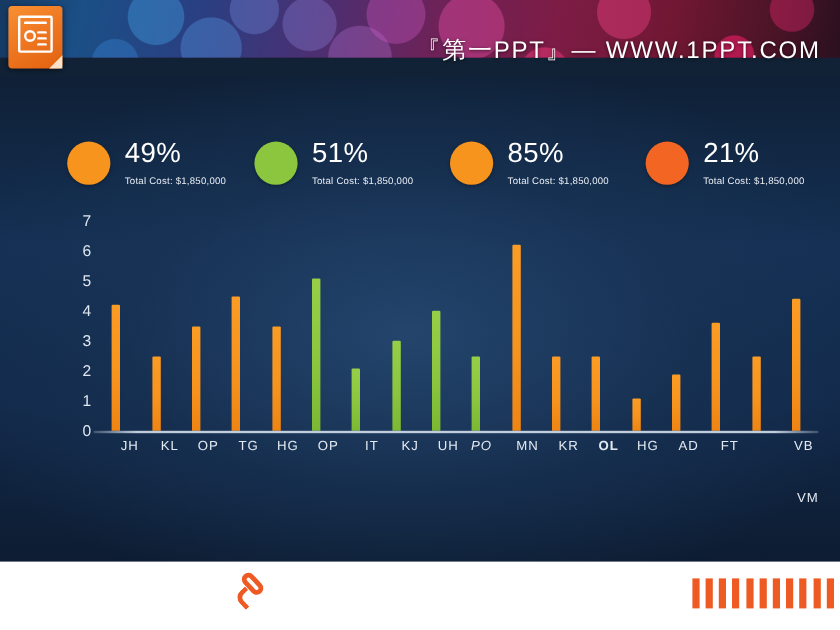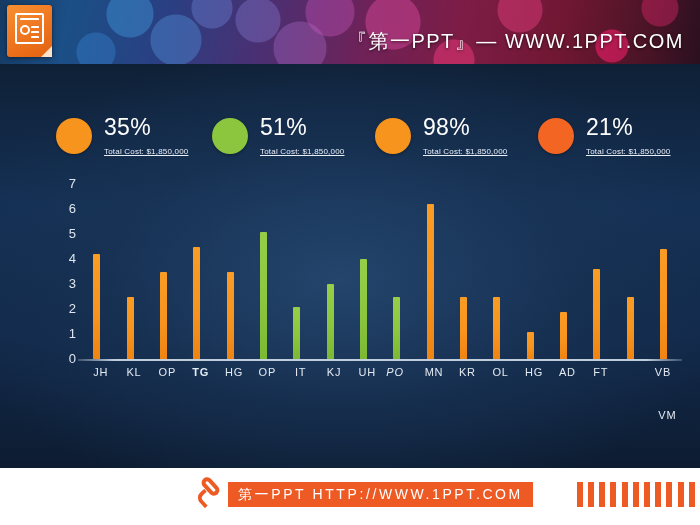--- a/index.html
+++ b/index.html
@@ -5,21 +5,21 @@
   * { margin:0; padding:0; box-sizing:border-box; }
   html,body { width:700px; height:525px; overflow:hidden; }
   body {
     font-family:"Liberation Sans", sans-serif;
     background:#112236;
   }
   .slide { position:relative; width:700px; height:525px; overflow:hidden; }
 
   
   .header {
-    position:absolute; left:0; top:0; width:700px; height:64px;
+    position:absolute; left:0; top:0; width:700px; height:48px;
     background:
       radial-gradient(circle at 612px 46px, rgba(255,30,110,.55) 0 16px, rgba(255,30,110,0) 17px),
       radial-gradient(circle at 520px 10px, rgba(255,70,140,.38) 0 22px, rgba(255,70,140,0) 23px),
       radial-gradient(circle at 660px 8px, rgba(255,40,120,.35) 0 18px, rgba(255,40,120,0) 19px),
       radial-gradient(circle at 454px 60px, rgba(255,60,130,.45) 0 20px, rgba(255,60,130,0) 21px),
       radial-gradient(circle at 393px 22px, rgba(236,80,170,.40) 0 27px, rgba(236,80,170,0) 28px),
       radial-gradient(circle at 330px 12px, rgba(210,90,200,.35) 0 24px, rgba(210,90,200,0) 25px),
       radial-gradient(circle at 300px 48px, rgba(190,120,220,.30) 0 26px, rgba(190,120,220,0) 27px),
       radial-gradient(circle at 258px 20px, rgba(150,140,230,.30) 0 22px, rgba(150,140,230,0) 23px),
       radial-gradient(circle at 212px 8px, rgba(120,150,235,.32) 0 20px, rgba(120,150,235,0) 21px),
@@ -78,21 +78,20 @@
     box-shadow:0 1px 3px rgba(0,0,0,.35);
   }
   .legend-text { position:absolute; left:48px; top:0; }
   .pct {
     color:#fff; font-size:23px; line-height:26px; font-weight:400;
     letter-spacing:.3px;
   }
   .cost {
     color:#e9eef5; font-size:8px; line-height:11px; letter-spacing:.2px;
     white-space:nowrap;
-    text-decoration:underline;
   }
 
   
   .chart { position:absolute; left:0; top:120px; width:700px; height:230px; }
   .yaxis { position:absolute; left:58px; top:0; width:18px; height:175px; }
   .ytick {
     position:absolute; right:0; color:#dfe6ef; font-size:13px;
     line-height:12px; text-align:right; width:18px;
   }
   .plot { position:absolute; left:80px; top:0; width:600px; height:175px; }
@@ -100,21 +99,21 @@
     position:absolute; left:78px; top:175px; width:604px; height:2px;
     background:linear-gradient(90deg,rgba(190,205,220,.25),rgba(205,218,232,.92) 6%,rgba(205,218,232,.92) 94%,rgba(190,205,220,.25));
   }
   .bar {
     position:absolute; bottom:0; width:7px; border-radius:1px 1px 0 0;
   }
   .bar.orange { background:linear-gradient(180deg,#fb9c24 0%, #f7941e 55%, #ef8413 100%); }
   .bar.green  { background:linear-gradient(180deg,#96cf47 0%, #8cc63f 55%, #7cb832 100%); }
   .xlabels { position:absolute; left:80px; top:182px; width:600px; height:20px; }
   .xlabel {
-    position:absolute; top:0; width:30px; margin-left:-11px; text-align:center;
+    position:absolute; top:0; width:30px; margin-left:-11px; text-align:right;
     color:#e3eaf2; font-size:11px; letter-spacing:.8px;
   }
 
   
   .footer {
     position:absolute; left:0; top:468px; width:700px; height:57px;
     background:#ffffff;
   }
   .fclip {
     position:absolute; left:196px; top:12px; width:28px; height:28px;
@@ -155,35 +154,35 @@
     </div>
     <div class="hdr-title">『第一PPT』— WWW.1PPT.COM</div>
   </div>
 
   <div class="body-area">
 
     <div class="legend">
       <div class="legend-item" id="lg0" style="left:56px;">
         <span class="dot" style="background: rgb(247, 148, 30);"></span>
         <span class="legend-text">
-          <span class="pct">35%</span>
+          <span class="pct">49%</span>
           <span class="cost">Total Cost: $1,850,000</span>
         </span>
       </div>
       <div class="legend-item" id="lg1" style="left:212px;">
         <span class="dot" style="background: rgb(140, 198, 63);"></span>
         <span class="legend-text">
           <span class="pct">51%</span>
           <span class="cost">Total Cost: $1,850,000</span>
         </span>
       </div>
       <div class="legend-item" id="lg2" style="left:375px;">
         <span class="dot" style="background: rgb(247, 148, 30);"></span>
         <span class="legend-text">
-          <span class="pct">98%</span>
+          <span class="pct">85%</span>
           <span class="cost">Total Cost: $1,850,000</span>
         </span>
       </div>
       <div class="legend-item" id="lg3" style="left:538px;">
         <span class="dot" style="background: rgb(242, 101, 34);"></span>
         <span class="legend-text">
           <span class="pct">21%</span>
           <span class="cost">Total Cost: $1,850,000</span>
         </span>
       </div>
@@ -218,46 +217,45 @@
           <div class="bar orange" style="left: 479.833px; height: 47.5px;"></div>
           <div class="bar orange" style="left: 513.167px; height: 90px;"></div>
           <div class="bar orange" style="left: 546.5px; height: 62.5px;"></div>
           <div class="bar orange" style="left: 579.833px; height: 110px;"></div>
         </div>
       <div class="baseline"></div>
       <div class="xlabels" id="xlabels">
           <span class="xlabel" style="left: 16.6667px;">JH</span>
           <span class="xlabel" style="left: 50px;">KL</span>
           <span class="xlabel" style="left: 83.3333px;">OP</span>
-          <span class="xlabel" style="left: 116.667px; font-weight: bold;">TG</span>
+          <span class="xlabel" style="left: 116.667px;">TG</span>
           <span class="xlabel" style="left: 150px;">HG</span>
           <span class="xlabel" style="left: 183.333px;">OP</span>
           <span class="xlabel" style="left: 216.667px;">IT</span>
           <span class="xlabel" style="left: 250px;">KJ</span>
           <span class="xlabel" style="left: 283.333px;">UH</span>
           <span class="xlabel" style="left: 311px; font-style: italic;">PO</span>
           <span class="xlabel" style="left: 350px;">MN</span>
           <span class="xlabel" style="left: 383.333px;">KR</span>
-          <span class="xlabel" style="left: 416.667px;">OL</span>
+          <span class="xlabel" style="left: 416.667px; font-weight: bold;">OL</span>
           <span class="xlabel" style="left: 450px;">HG</span>
           <span class="xlabel" style="left: 483.333px;">AD</span>
           <span class="xlabel" style="left: 516.667px;">FT</span>
           <span class="xlabel" style="left: 579px;">VB</span>
           <span class="xlabel" style="left: 583.333px; margin-top: 43px;">VM</span>
         </div>
     </div>
 
   </div>
 
   <div class="footer">
     <div class="fclip">
       <span class="ring"></span>
       <span class="tail"></span>
     </div>
-    <div class="fbar">第一PPT HTTP://WWW.1PPT.COM</div>
     <div class="stripes" id="stripes" style="width: 123.2px;">
         <span class="stripe" style="left: 0px; width: 6px; background: rgb(238, 90, 36);"></span>
         <span class="stripe" style="left: 11.2px; width: 6px; background: rgb(238, 90, 36);"></span>
         <span class="stripe" style="left: 22.4px; width: 6px; background: rgb(238, 90, 36);"></span>
         <span class="stripe" style="left: 33.6px; width: 6px; background: rgb(238, 90, 36);"></span>
         <span class="stripe" style="left: 44.8px; width: 6px; background: rgb(238, 90, 36);"></span>
         <span class="stripe" style="left: 56px; width: 6px; background: rgb(238, 90, 36);"></span>
         <span class="stripe" style="left: 67.2px; width: 6px; background: rgb(238, 90, 36);"></span>
         <span class="stripe" style="left: 78.4px; width: 6px; background: rgb(238, 90, 36);"></span>
         <span class="stripe" style="left: 89.6px; width: 6px; background: rgb(238, 90, 36);"></span>

